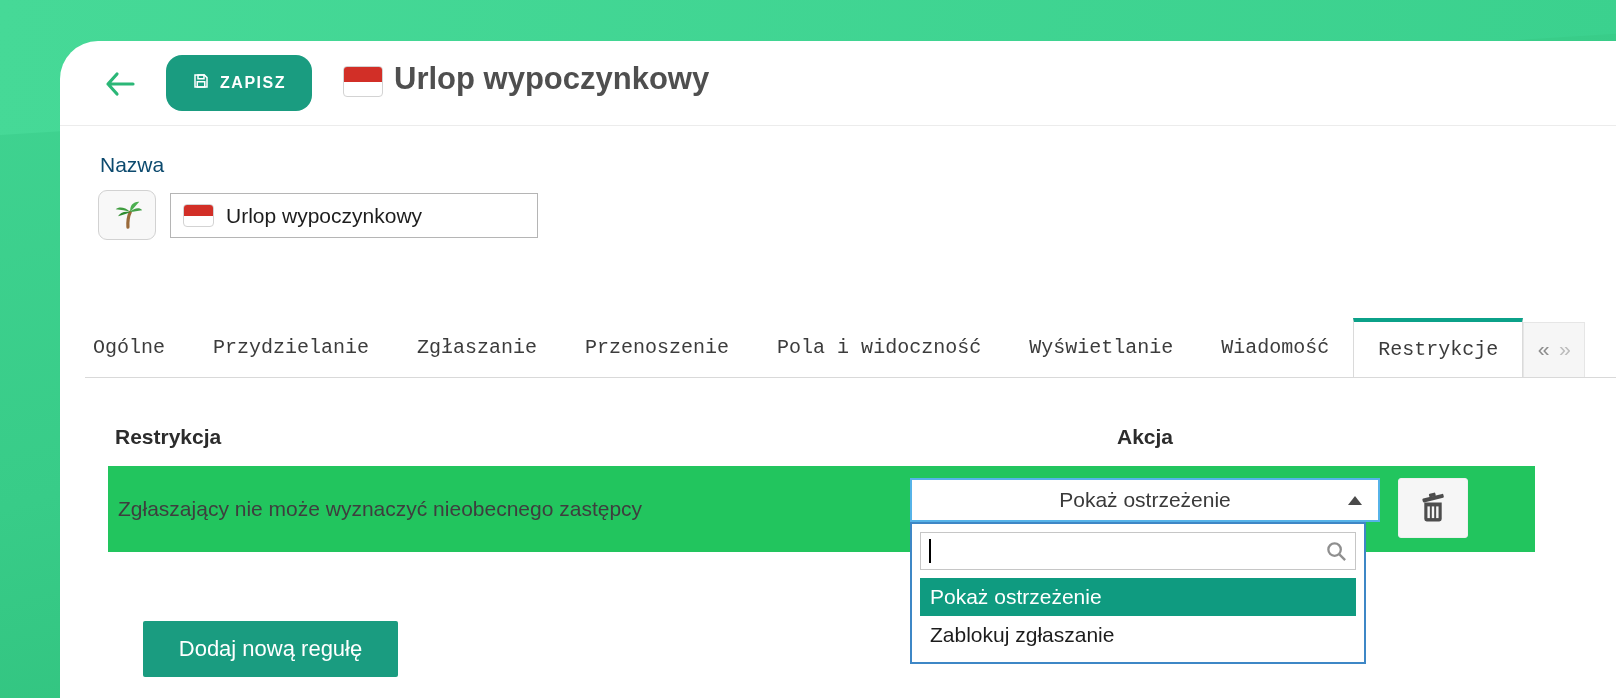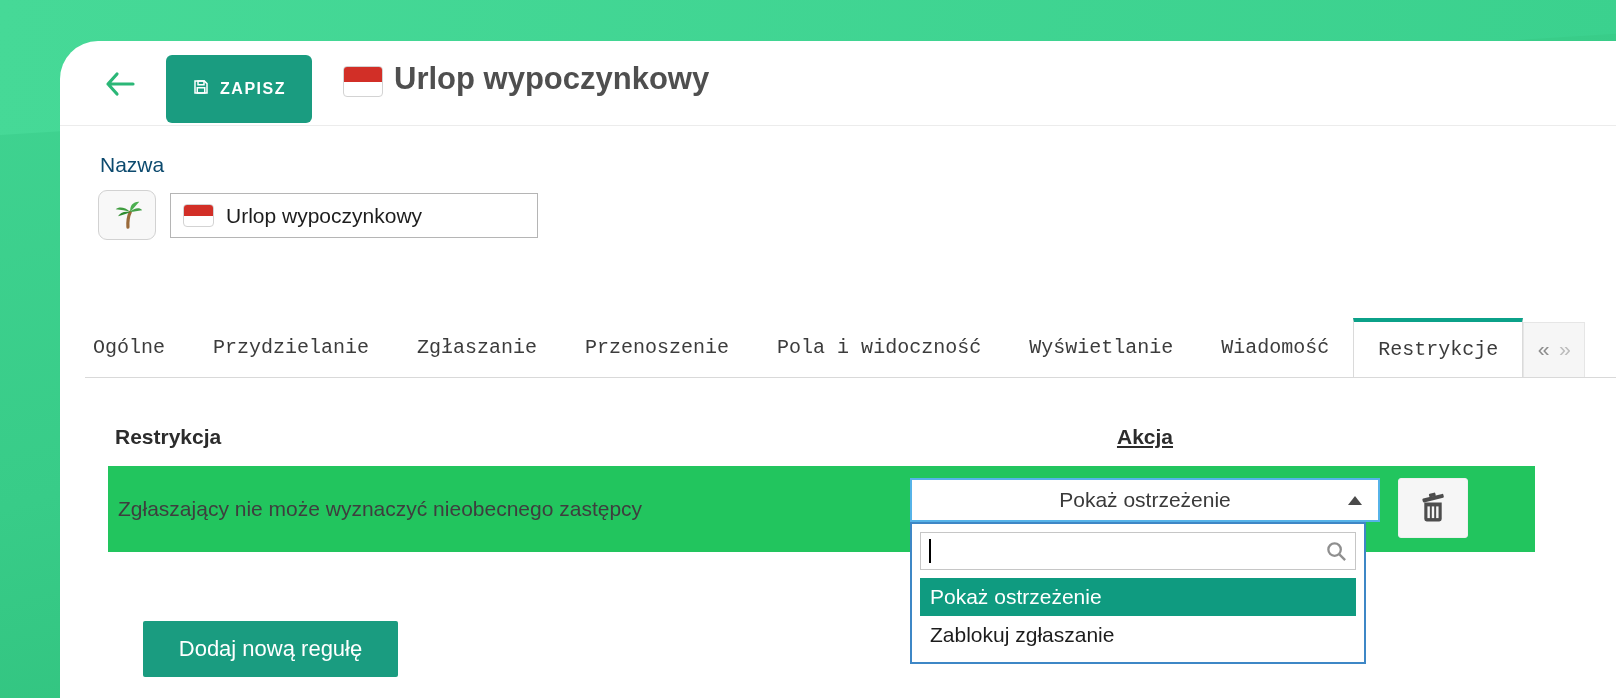--- a/index.html
+++ b/index.html
@@ -11,22 +11,22 @@
   .stage{position:relative;width:1616px;height:698px;overflow:hidden;}
   .bg-band{position:absolute;left:0;top:0;width:100%;height:135px;
     background:linear-gradient(100deg,#46d997,#3bd18e);
     clip-path:polygon(0 0,100% 0,100% 25%,0 100%);}
   .card{position:absolute;left:60px;top:41px;width:1556px;height:657px;
     background:#ffffff;border-top-left-radius:38px;}
 
   
   .back-btn{position:absolute;left:40px;top:25px;width:40px;height:38px;
     display:flex;align-items:center;justify-content:center;cursor:pointer;background:none;border:none;}
-  .save-btn{position:absolute;left:106px;top:14px;width:146px;height:68px;
-    background:#1a9c80;border:none;border-radius:6px;color:#fff;cursor:pointer;
+  .save-btn{position:absolute;left:106px;top:14px;width:146px;height:56px;
+    background:#1a9c80;border:none;border-radius:16px;color:#fff;cursor:pointer;
     display:flex;align-items:center;justify-content:center;gap:10px;
     font-family:inherit;font-size:16px;font-weight:bold;letter-spacing:1.5px;}
   .title-flag{position:absolute;left:283px;top:25px;}
   .flag{display:inline-block;border:1px solid #d3d3d3;border-radius:4px;overflow:hidden;background:#fff;}
   .flag i{display:block;height:50%;background:#d22f27;}
   .flag-lg{width:38px;height:29px;}
   .flag-sm{width:29px;height:21px;margin-right:10px;flex:0 0 auto;}
   .page-title{position:absolute;left:334px;top:20px;font-size:31px;font-weight:600;color:#4f4f4f;}
   .header-divider{position:absolute;left:0;right:0;top:84px;height:1px;background:#ececec;}
 
@@ -49,21 +49,21 @@
     border-bottom:1px solid #fff;margin-bottom:-1px;}
   .tab-scroll{align-self:flex-end;height:55px;width:62px;background:#f6f6f6;
     border:1px solid #e6e6e6;border-bottom:none;display:flex;align-items:center;
     justify-content:center;gap:9px;font-size:21px;box-sizing:border-box;}
   .tab-scroll .prev{color:#8c8c8c;cursor:pointer;}
   .tab-scroll .next{color:#bdbdbd;cursor:pointer;}
 
   
   .col-header{position:absolute;top:384px;font-size:21px;font-weight:bold;color:#2c2c2c;}
   .col-restriction{left:55px;}
-  .col-action{left:850px;width:470px;text-align:center;text-decoration:underline;}
+  .col-action{left:850px;width:470px;text-align:center;}
   .rule-row{position:absolute;left:48px;top:425px;width:1427px;height:86px;background:#22c55e;
     display:flex;align-items:center;}
   .rule-text{margin-left:10px;font-size:21px;color:#3e3e3e;}
 
   
   .select-box{position:absolute;left:850px;top:437px;width:470px;height:44px;
     background:#fff;border:2px solid #56b3e8;box-sizing:border-box;cursor:pointer;
     display:flex;align-items:center;justify-content:center;}
   .select-box .value{font-size:21px;color:#3a3a3a;}
   .caret-up{position:absolute;right:16px;top:16px;width:0;height:0;

